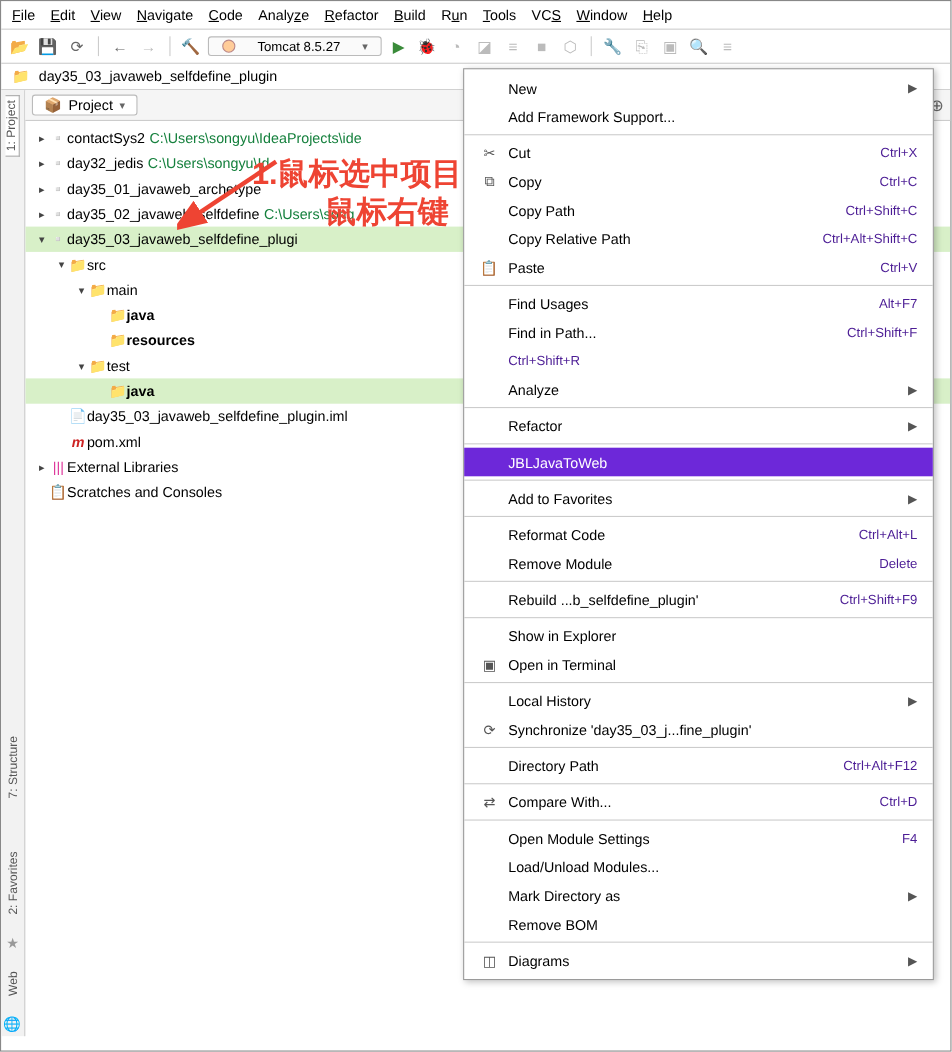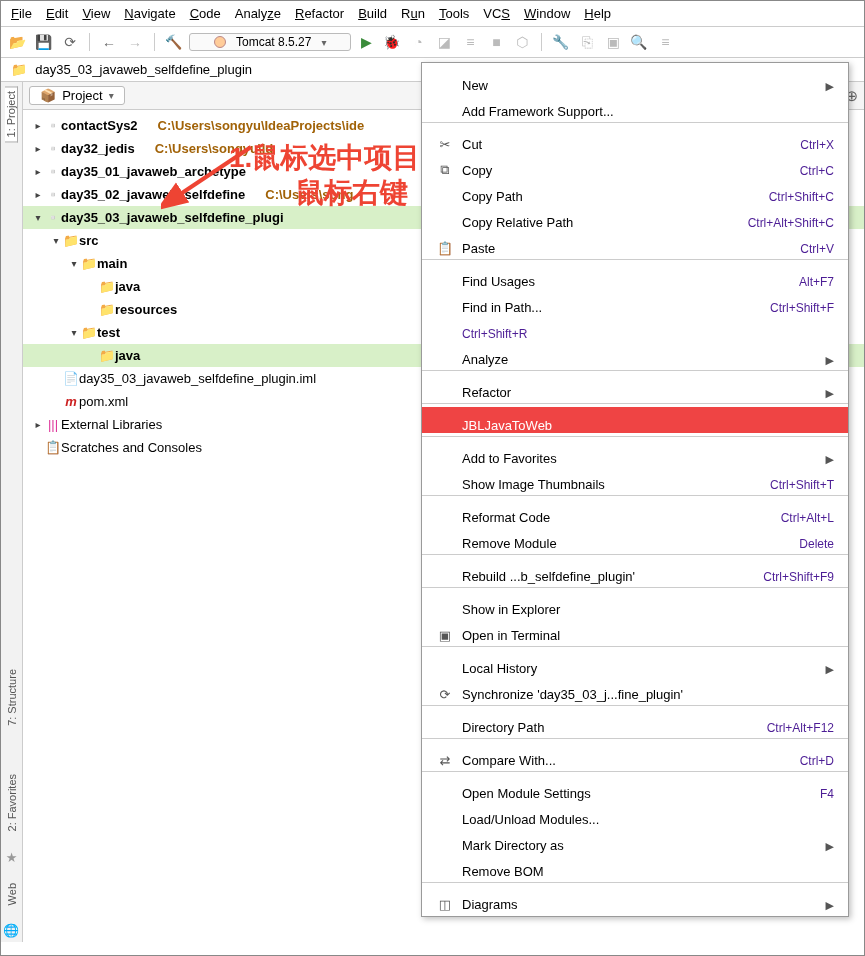--- a/index.html
+++ b/index.html
@@ -3,21 +3,21 @@
 <meta charset="utf-8">
 <style>
   *{box-sizing:border-box}
   body{margin:0;font-family:"Segoe UI",Arial,sans-serif;font-size:13px;color:#000;background:#fff;width:865px;height:956px;overflow:hidden;border:1px solid #888}
   .menubar{display:flex;gap:14px;padding:5px 10px;border-bottom:1px solid #ccc;font-size:13px}
   .menubar span{cursor:default}
   .menubar u{text-decoration:underline}
   .toolbar{display:flex;align-items:center;padding:4px 6px;border-bottom:1px solid #ccc;gap:4px}
   .tb-btn{width:22px;height:22px;display:flex;align-items:center;justify-content:center;color:#666;font-size:14px}
   .sep{width:1px;height:18px;background:#ccc;margin:0 4px}
-  .runcfg{display:flex;align-items:center;border:1px solid #bbb;border-radius:3px;padding:1px 24px;gap:10px;font-size:12px;background:#fafafa}
+  .runcfg{display:flex;align-items:center;border:1px solid #bbb;border-radius:3px;padding:1px 12px;gap:20px;font-size:12px;background:#fafafa}
   .runcfg .cat{display:inline-block;border:1px solid #b88;border-radius:50%;width:12px;height:12px;background:#fc9}
   .bc{display:flex;align-items:center;gap:8px;padding:4px 10px;border-bottom:1px solid #ccc}
   .bc .folder{color:#6aa3c9}
   .bc-title{font-weight:normal}
   .main{display:flex;height:860px;position:relative}
   .sidetabs{width:22px;border-right:1px solid #ccc;display:flex;flex-direction:column;align-items:center;padding-top:4px;gap:10px;font-size:11px;color:#555;background:#f2f2f2}
   .sidetab{writing-mode:vertical-rl;transform:rotate(180deg);padding:4px 0}
   .sidetab.active{background:#fff;border:1px solid #aaa;border-right:none}
   .spacer{flex:1}
   .projpane{flex:1;display:flex;flex-direction:column;min-width:0}
@@ -25,35 +25,35 @@
   .pane-head .title{border:1px solid #bbb;border-radius:3px;padding:1px 10px;background:#fff;display:flex;align-items:center;gap:6px}
   .pane-head .chev{font-size:10px;color:#666}
   .pane-head .gear{margin-left:auto;color:#666;font-size:15px}
   .tree{padding:4px 0;overflow:auto;position:relative}
   .row{display:flex;align-items:center;height:23px;padding:0 4px;white-space:nowrap}
   .row .exp{width:14px;text-align:center;color:#444;font-size:10px}
   .row .ic{width:16px;text-align:center;font-size:13px}
   .fold{color:#6aa3c9}
   .fold.teal{color:#3a9c8c}
   .row .nm{font-weight:bold}
-  .row .path{color:#a16207;font-weight:bold;margin-left:20px}
+  .row .path{color:#15803d;font-weight:normal;margin-left:4px}
   .row.sel{background:#d8f0c8}
-  .row.node .nm{font-weight:bold}
+  .row.node .nm{font-weight:normal}
   .row.leaf .nm{font-weight:bold}
   .row.plain .nm{font-weight:normal}
   .row.ext .nm{font-weight:normal}
   .d0{padding-left:8px}.d1{padding-left:26px}.d2{padding-left:44px}.d3{padding-left:62px}
   
   .ctx{position:absolute;left:421px;top:62px;width:428px;background:#fff;border:1px solid #9a9a9a;box-shadow:2px 2px 6px rgba(0,0,0,.25);padding:4px 0;z-index:10}
-  .ctx .mi{display:flex;align-items:flex-end;height:26px;padding:0 14px;gap:8px;font-size:13px}
+  .ctx .mi{display:flex;align-items:center;height:26px;padding:0 14px;gap:8px;font-size:13px}
   .ctx .mi .icn{width:18px;text-align:center;color:#555;font-size:13px}
   .ctx .mi .lab{flex:1}
   .ctx .mi .sc{color:#4c1d95;font-size:12px}
   .ctx .mi .sub{color:#555;font-size:11px}
-  .ctx .mi.hl{background:#ef4444;color:#fff}
+  .ctx .mi.hl{background:#6d28d9;color:#fff}
   .ctx .mi.hl .sc,.ctx .mi.hl .icn,.ctx .mi.hl .sub{color:#fff}
   .ctx hr{border:none;border-top:1px solid #ccc;margin:3px 0}
   .anno{position:absolute;color:#e43;font-size:28px;font-weight:bold;z-index:5;pointer-events:none;font-family:"Microsoft YaHei",sans-serif}
   svg.arrow{position:absolute;z-index:6;pointer-events:none}
   .greytb{color:#bbb}
 </style>
 </head>
 <body>
 
 <div class="menubar">
@@ -299,25 +299,20 @@
     <div class="mi hl">
       <span class="icn"></span>
       <span class="lab">JBLJavaToWeb</span>
     </div>
     <hr>
     <div class="mi">
       <span class="icn"></span>
       <span class="lab">Add to Favorites</span>
       <span class="sub">▶</span>
     </div>
-    <div class="mi">
-      <span class="icn"></span>
-      <span class="lab">Show Image Thumbnails</span>
-      <span class="sc">Ctrl+Shift+T</span>
-    </div>
     <hr>
     <div class="mi">
       <span class="icn"></span>
       <span class="lab">Reformat Code</span>
       <span class="sc">Ctrl+Alt+L</span>
     </div>
     <div class="mi">
       <span class="icn"></span>
       <span class="lab">Remove Module</span>
       <span class="sc">Delete</span>

